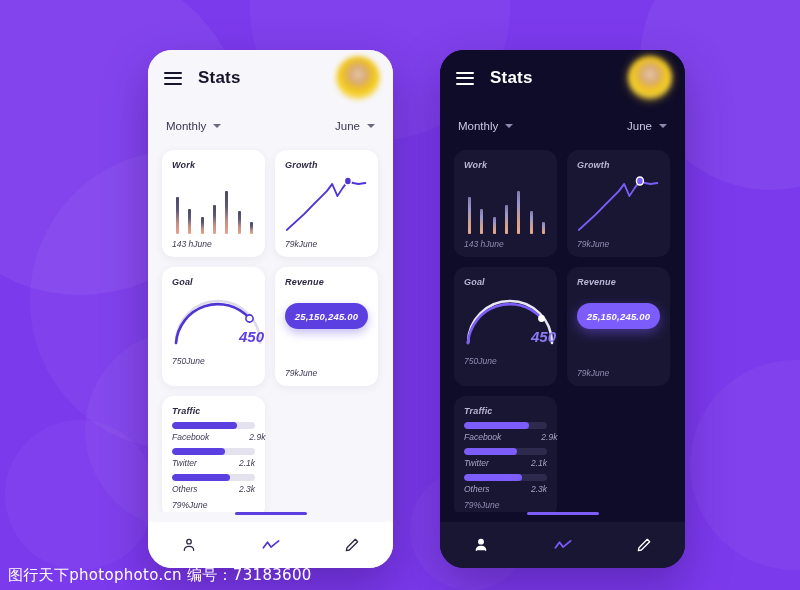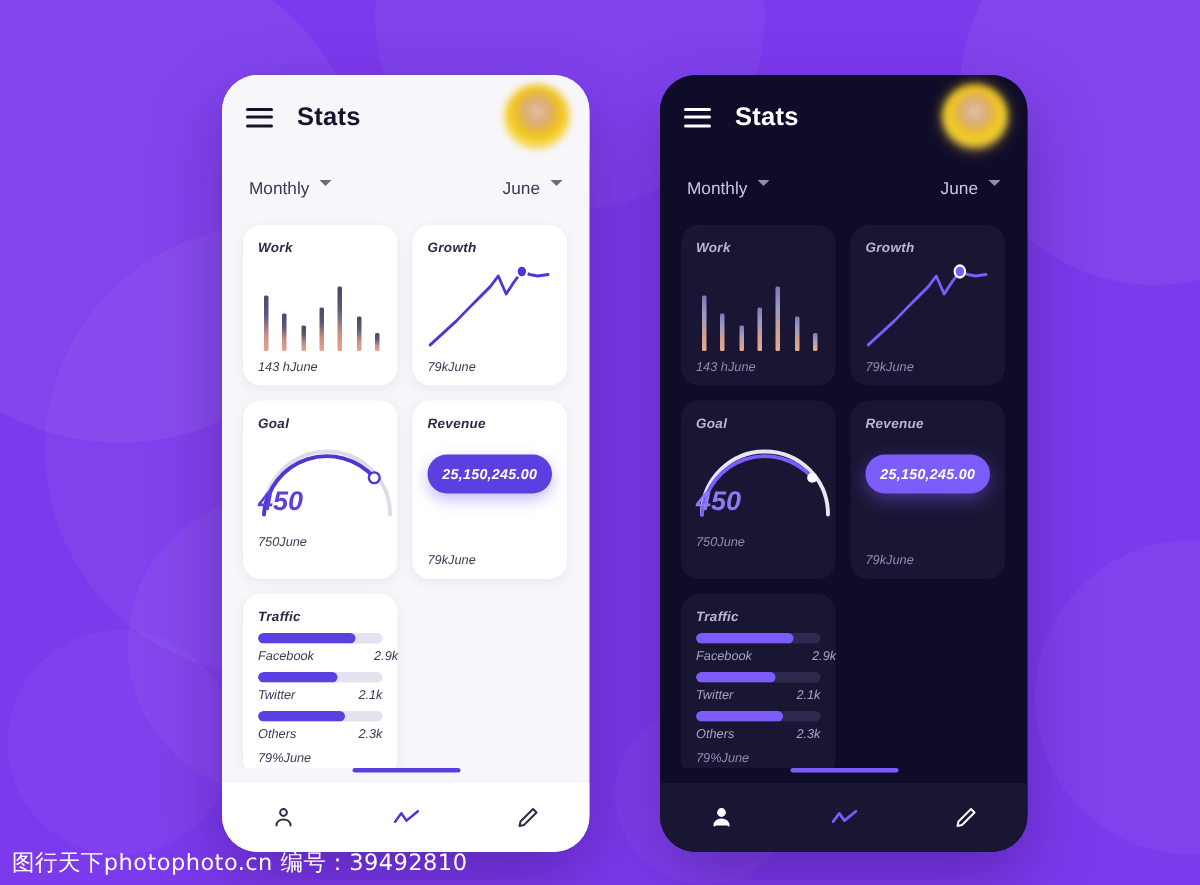--- a/index.html
+++ b/index.html
@@ -64,21 +64,21 @@
   .dark .avatar { box-shadow: 0 0 9px rgba(240,196,25,.45); }
 
   .filterbar {
     flex: 0 0 40px; height:40px;
     display:flex; align-items:center; justify-content:space-between;
     padding: 0 18px 0 18px;
     font-size: 11.5px;
   }
   .light .filterbar { color:#3b3752; }
   .dark  .filterbar { color:#c9c6e0; }
-  .selector { display:flex; align-items:flex-start; gap:7px; cursor:pointer; }
+  .selector { display:flex; align-items:center; gap:7px; cursor:pointer; }
   .caret { width:0;height:0;border-left:4px solid transparent;border-right:4px solid transparent; }
   .light .caret { border-top:4px solid #6b6880; }
   .dark  .caret { border-top:4px solid #8e8bb0; }
 
   .scroll { flex: 1 1 auto; padding: 4px 14px 0 14px; overflow: hidden; position: relative; font-style: italic; }
   .grid { display:flex; flex-wrap: wrap; gap: 10px; }
 
   .card { border-radius: 12px; padding: 10px 10px 8px 10px; width: 103px; }
   .light .card { background:#ffffff; box-shadow: 0 2px 8px rgba(80,60,140,0.07); }
   .dark  .card { background:#191634; }
@@ -94,21 +94,21 @@
   .dark  .card-foot { color:#8e8bb0; }
 
   
   .bars { display:flex; align-items:flex-end; justify-content:space-between; height:60px; padding: 0 2px 0 4px; }
   .bar { width:3px; border-radius:1px;
          background: linear-gradient(180deg, #4b4866 0%, #5c5878 35%, #c58f86 70%, #e8a28c 100%); }
   .dark .bar { background: linear-gradient(180deg, #7e7ab0 0%, #9a96c8 30%, #d3a08e 70%, #e8a98f 100%); }
 
   
   .gauge { position:relative; width:92px; height:58px; margin: 2px auto 0 auto; }
-  .gauge-val { position:absolute; left:0; right:0; bottom:4px; text-align:left; font-size:18px; font-weight:bold; color:#5b3fe0; }
+  .gauge-val { position:absolute; left:0; right:0; bottom:4px; text-align:right; font-size:15px; font-weight:bold; color:#5b3fe0; }
   .dark .gauge-val { color:#8b7bf5; }
 
   
   .pill { display:flex; align-items:center; justify-content:center; height:26px; margin-top:16px;
           background:#5b3fe0; border-radius:13px; color:#fff; font-size:9.5px; font-weight:bold; letter-spacing:.2px;
           box-shadow: 0 4px 10px rgba(91,63,224,0.35); }
   .dark .pill { background:#7c5cfa; box-shadow: 0 4px 12px rgba(124,92,250,0.45); }
 
   
   .traffic-rows { margin-top: 6px; }
@@ -426,14 +426,14 @@
         </svg>
       </div>
       <div class="navitem">
         <svg width="16" height="16" viewBox="0 0 24 24" fill="none" stroke="#ffffff" stroke-width="2" stroke-linecap="round" stroke-linejoin="round">
           <path d="M17 3.5l3.5 3.5L8 19.5 3.5 20.5 4.5 16z"></path>
         </svg>
       </div>
     </div>
   </div>
 
-  <div class="watermark">图行天下photophoto.cn  编号：39492810</div>
+  <div class="watermark">图行天下photophoto.cn  编号：73183600</div>
 </div>
 
 </body></html>

